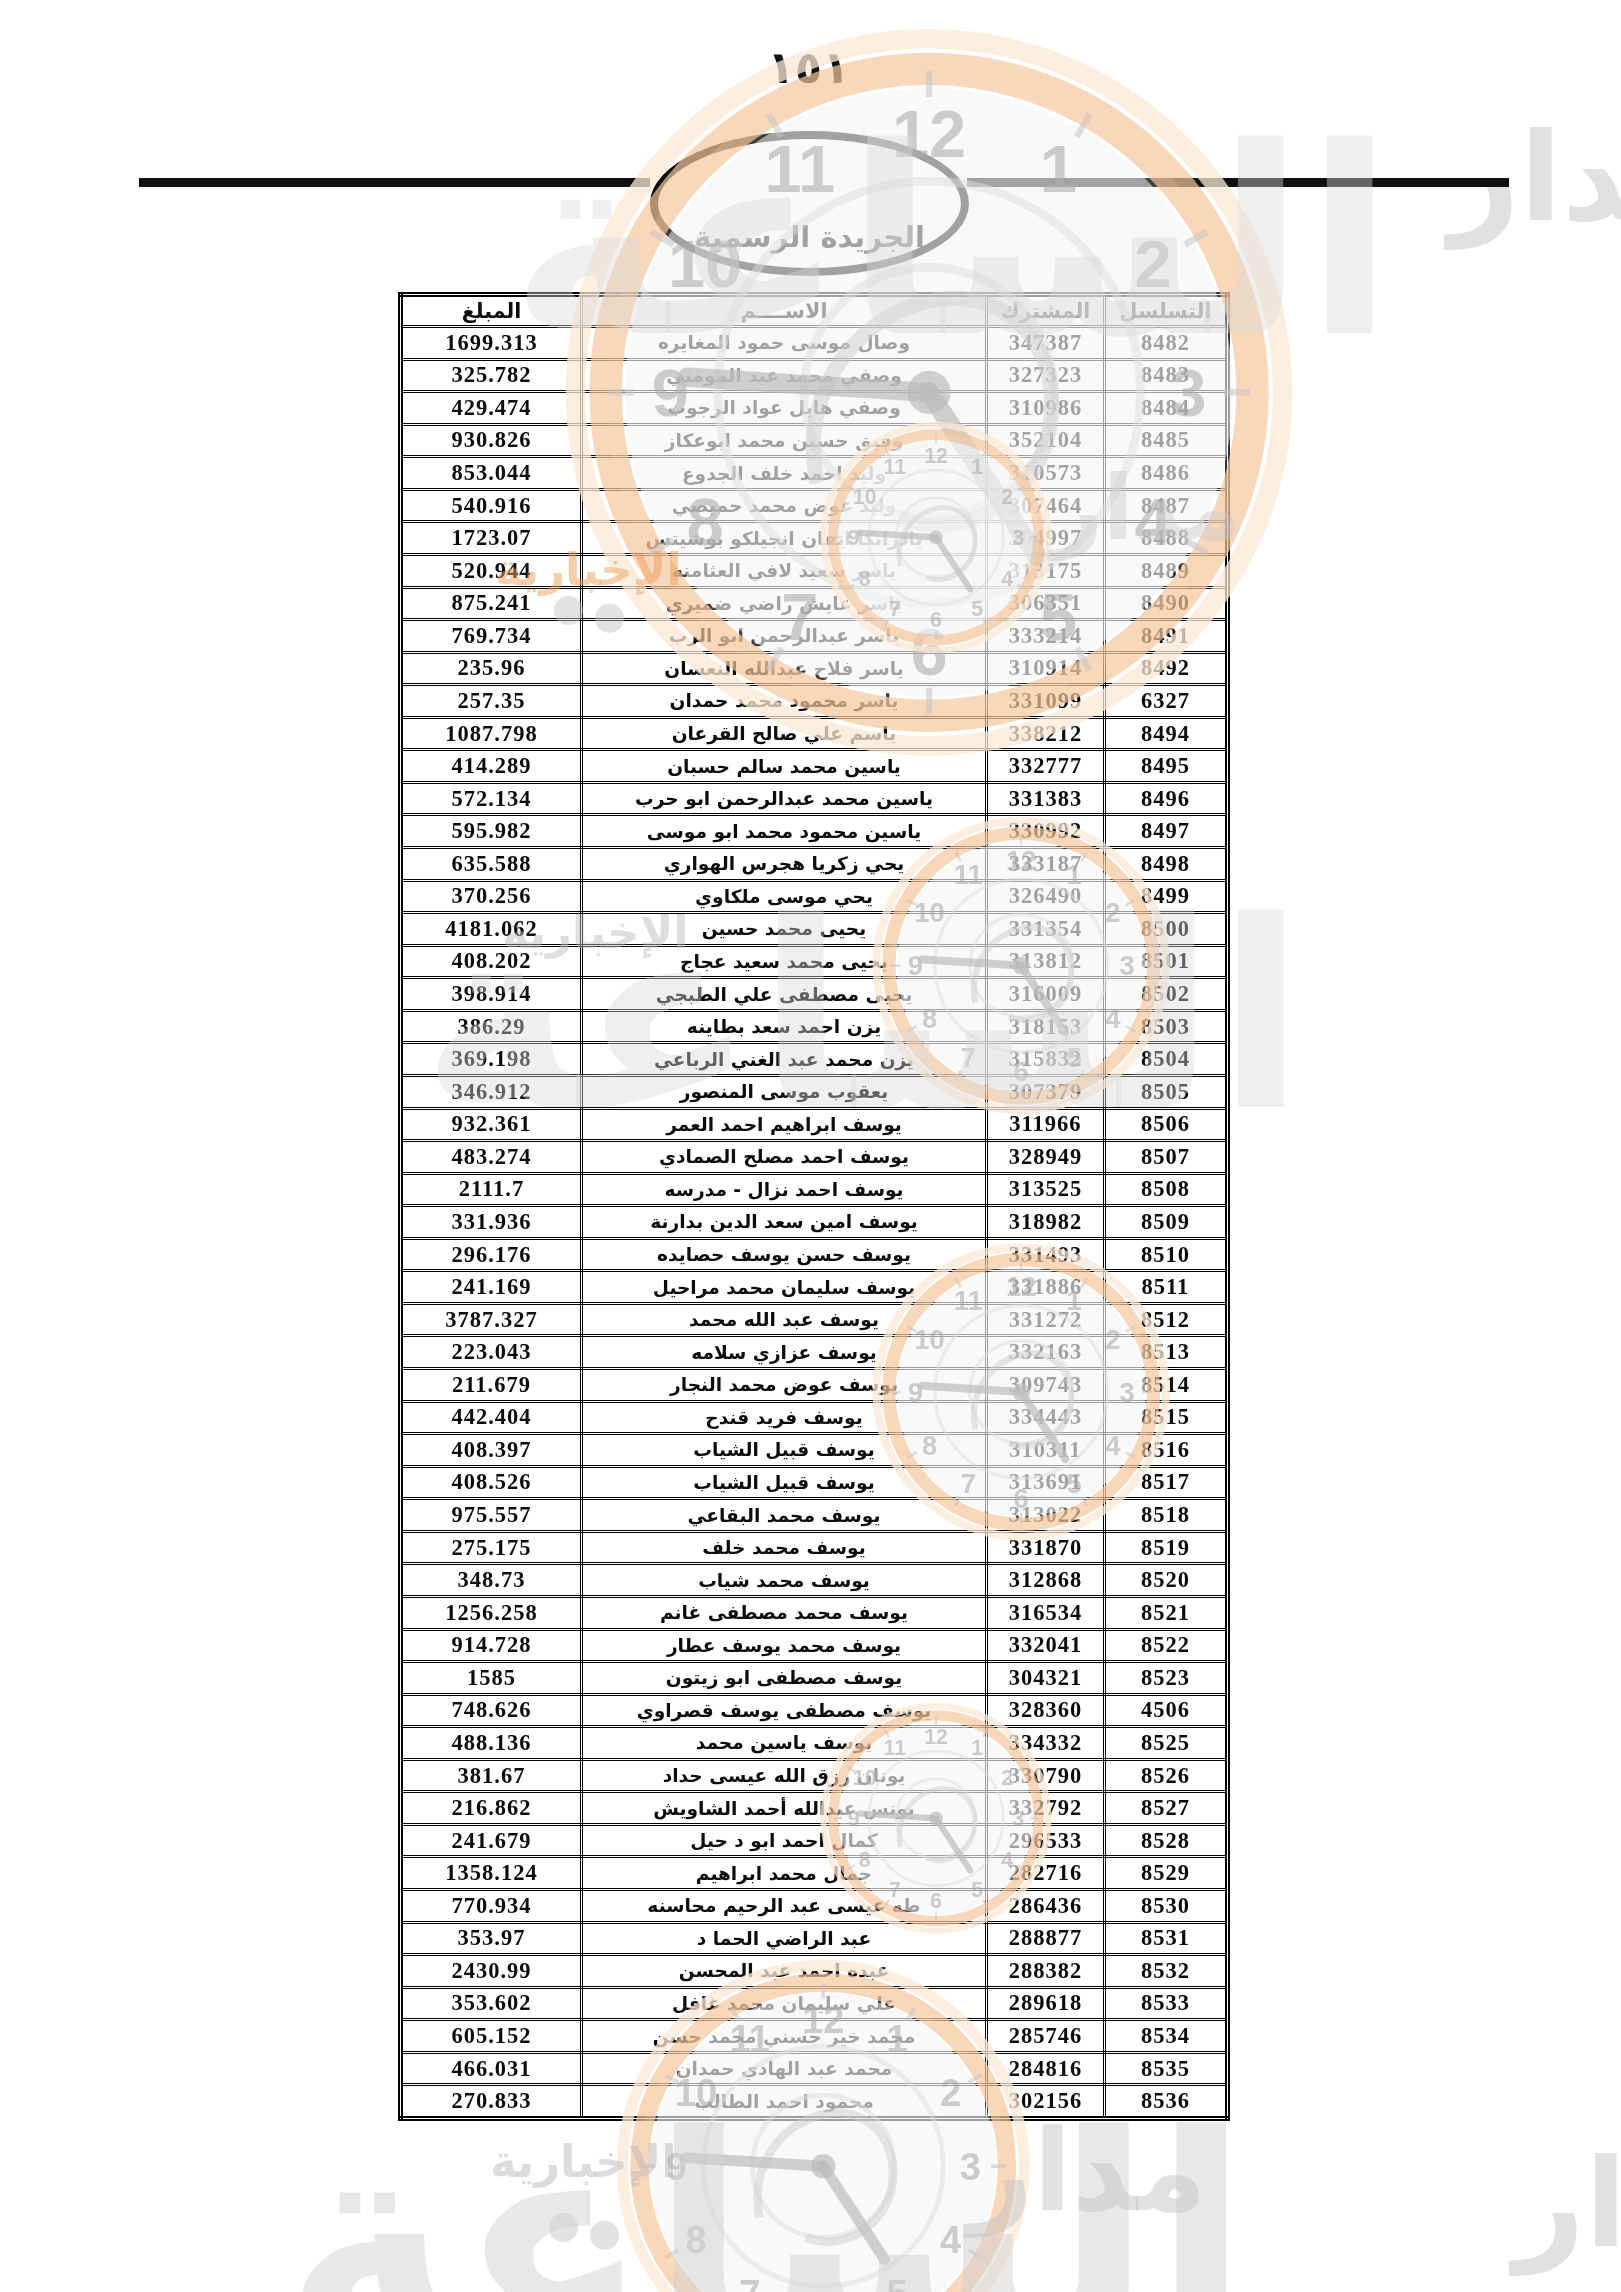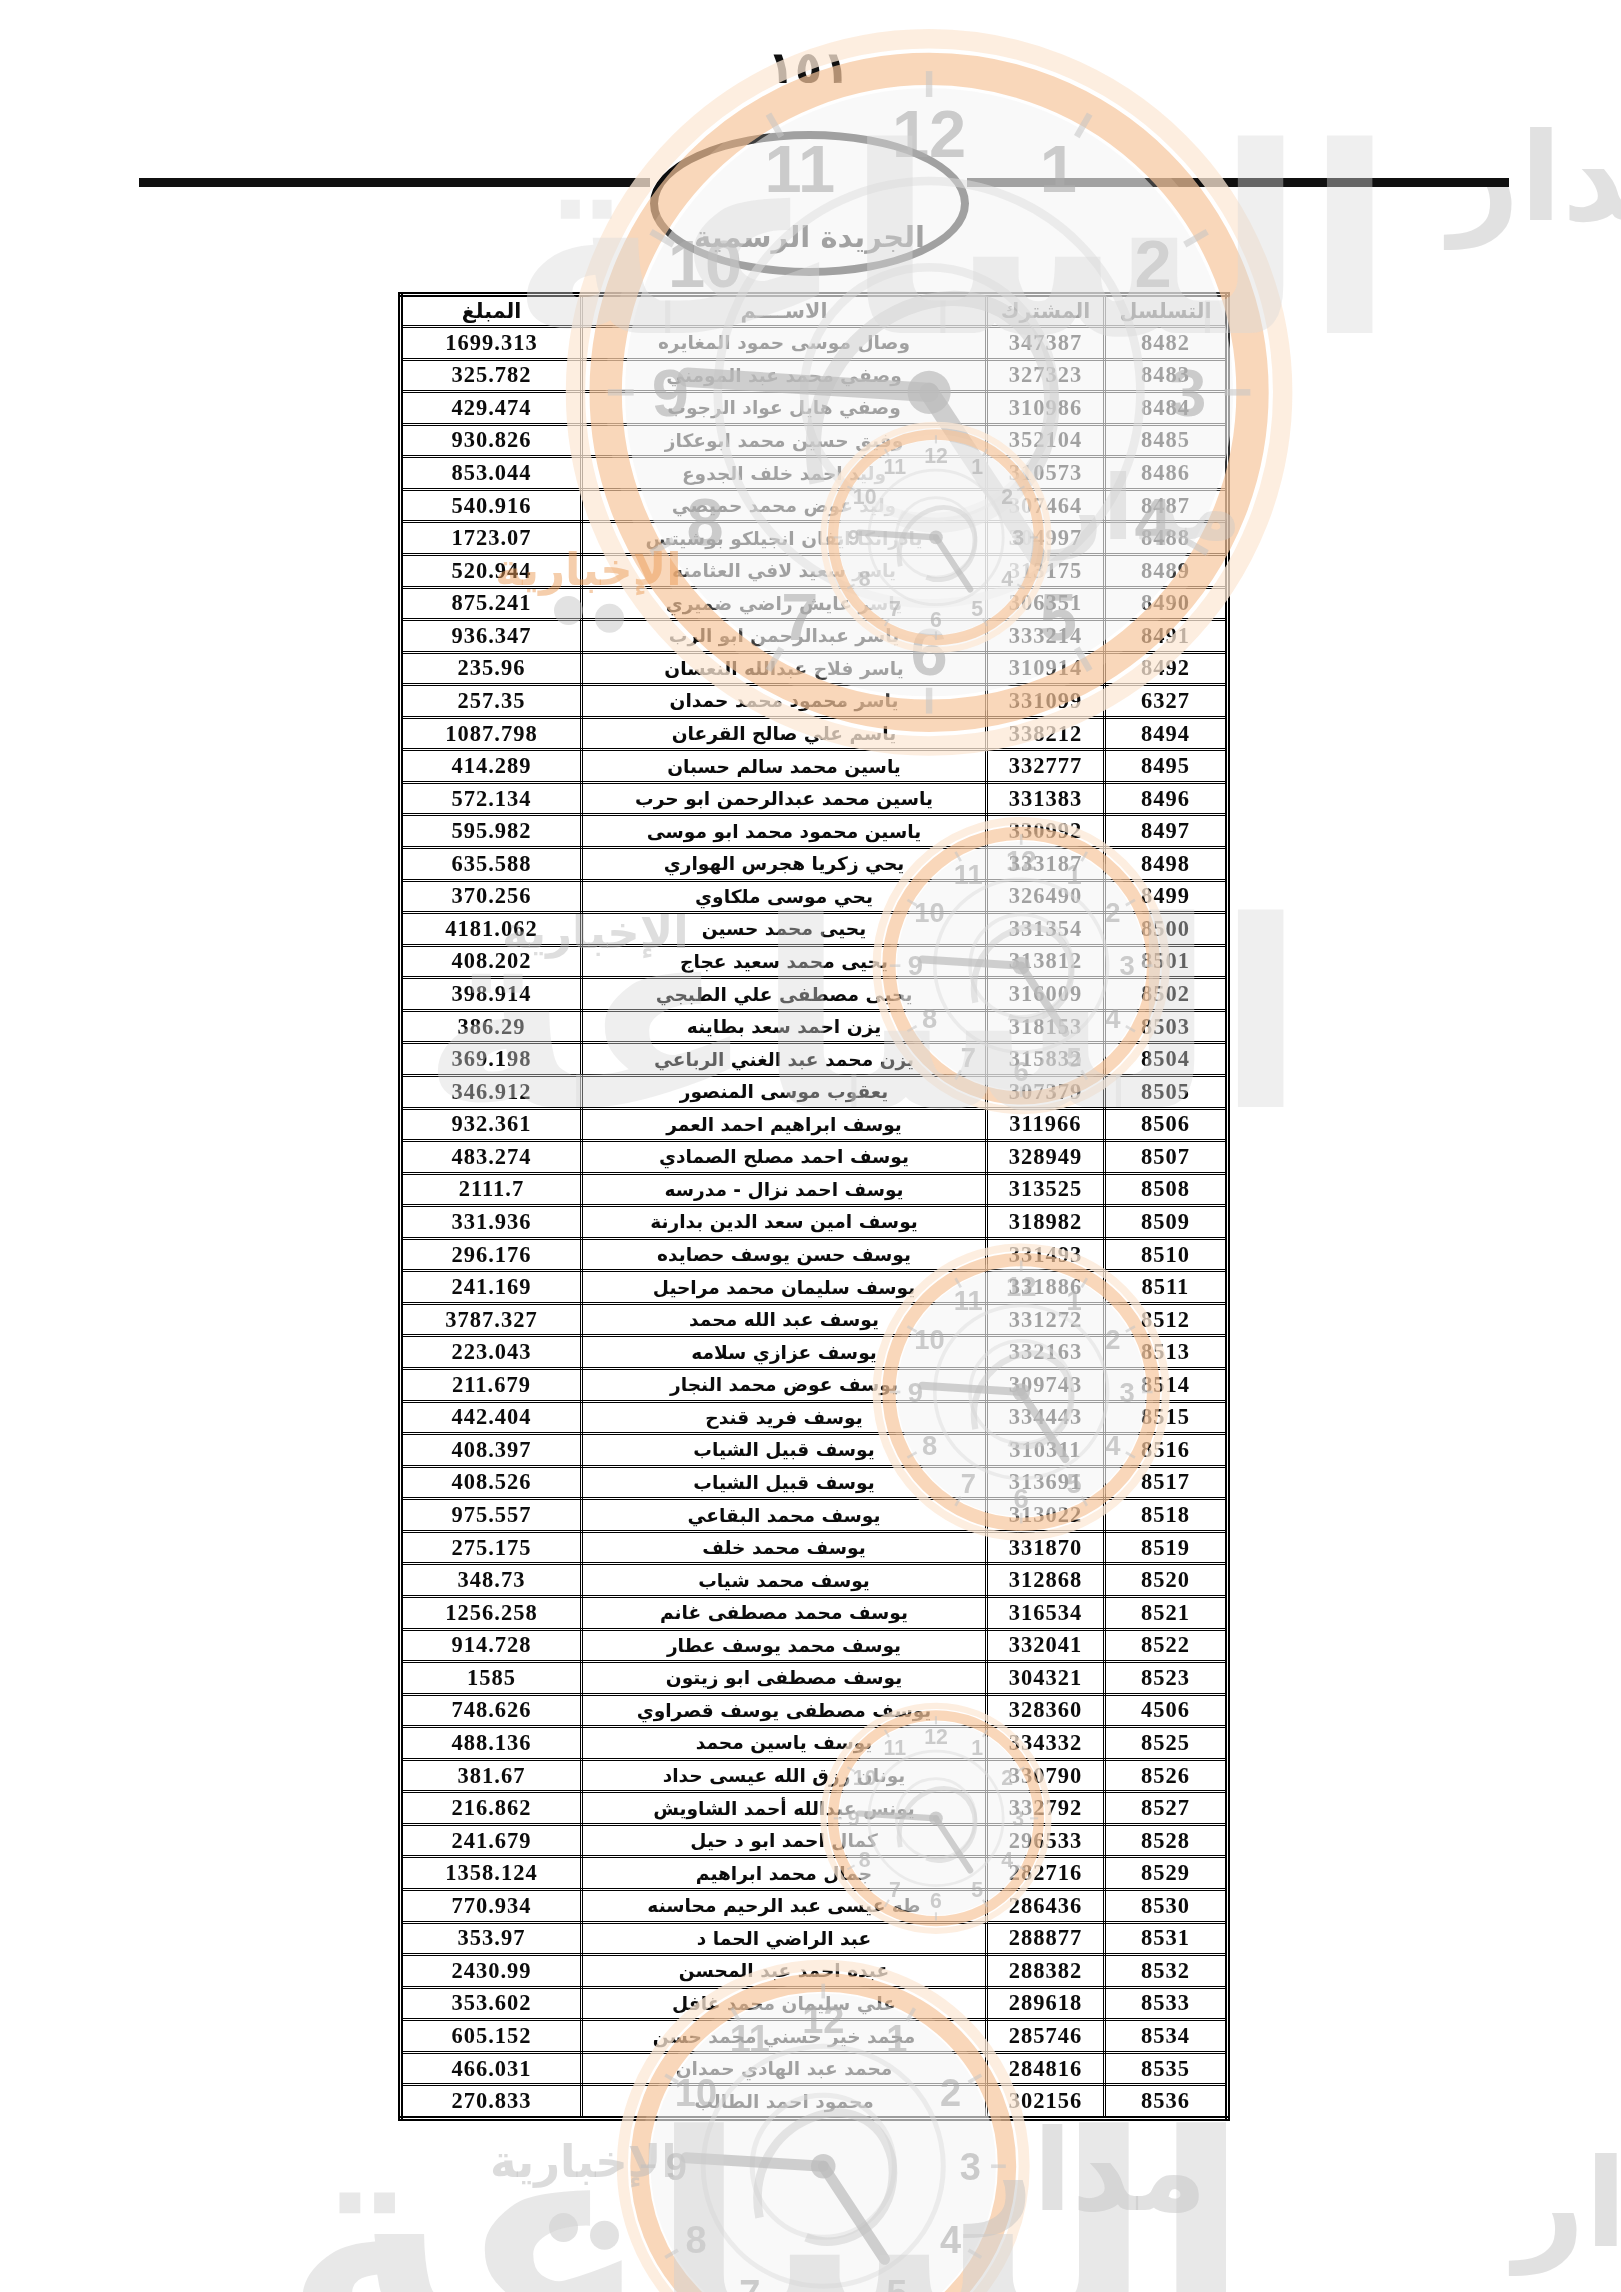--- a/index.html
+++ b/index.html
@@ -166,21 +166,21 @@
       <td class="num">8490</td>
       <td class="num">306351</td>
       <td class="name">ياسر عايش راضي ضميري</td>
       <td class="num">875.241</td>
     </tr>
 
     <tr>
       <td class="num">8491</td>
       <td class="num">333214</td>
       <td class="name">ياسر عبدالرحمن ابو الرب</td>
-      <td class="num">936.347</td>
+      <td class="num">769.734</td>
     </tr>
 
     <tr>
       <td class="num">8492</td>
       <td class="num">310914</td>
       <td class="name">ياسر فلاح عبدالله النعسان</td>
       <td class="num">235.96</td>
     </tr>
 
     <tr>

